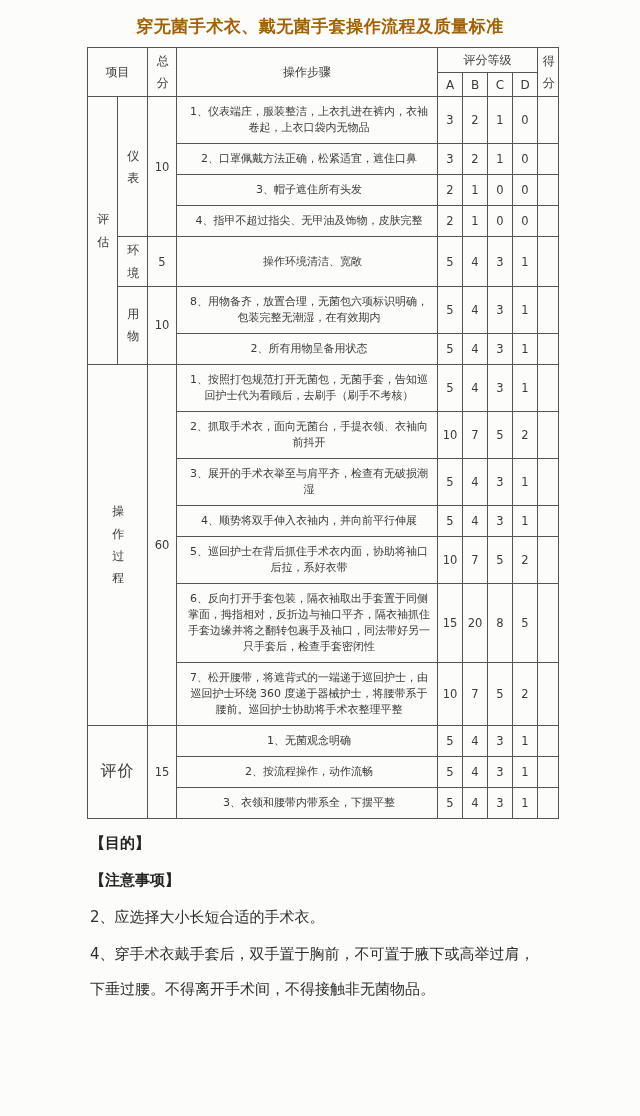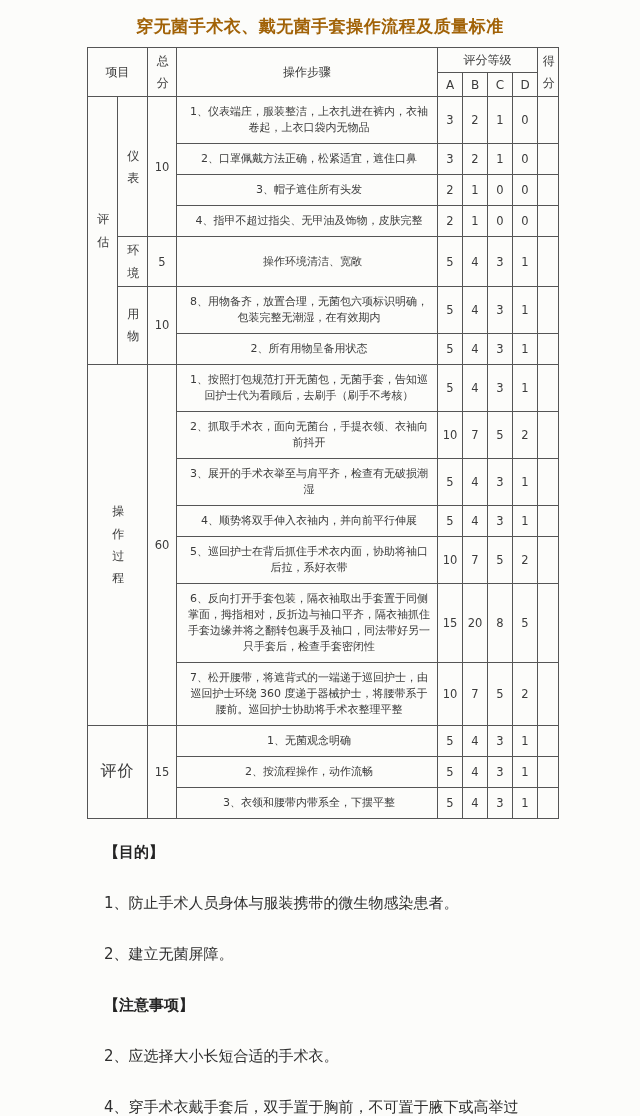--- a/index.html
+++ b/index.html
@@ -64,21 +64,21 @@
     text-align: right;
     word-break: break-all;
   }
   .flat { font-size: 16px; letter-spacing: 1px; }
   .notes-block {
     width: 458px;
     margin: 7px 0 0 88px;
     font-size: 15px;
     color: #2e2e2e;
   }
-  .notes-block p { margin: 16px; line-height: 35px; }
+  .notes-block p { margin: 2px; line-height: 35px; }
   p.note-heading { font-weight: bold; color: #242424; }
 </style>
 </head>
 <body>
 
 <div class="page">
 
   <h1 class="title">穿无菌手术衣、戴无菌手套操作流程及质量标准</h1>
 
   <table class="score">
@@ -254,24 +254,20 @@
           <td class="grade">4</td>
           <td class="grade">3</td>
           <td class="grade">1</td>
           <td class="score-cell"></td>
         </tr>
       </tbody>
   </table>
 
   <div class="notes-block">
     <p class="note-heading">【目的】</p>
-    <div id="purpose-items">
-        <p>1、防止手术人员身体与服装携带的微生物感染患者。</p>
-        <p>2、建立无菌屏障。</p>
-      </div>
     <p class="note-heading">【注意事项】</p>
     <div id="notes-items">
         <p>2、应选择大小长短合适的手术衣。</p>
         <p>4、穿手术衣戴手套后，双手置于胸前，不可置于腋下或高举过肩，下垂过腰。不得离开手术间，不得接触非无菌物品。</p>
       </div>
   </div>
 
 </div>
 
 </body></html>

